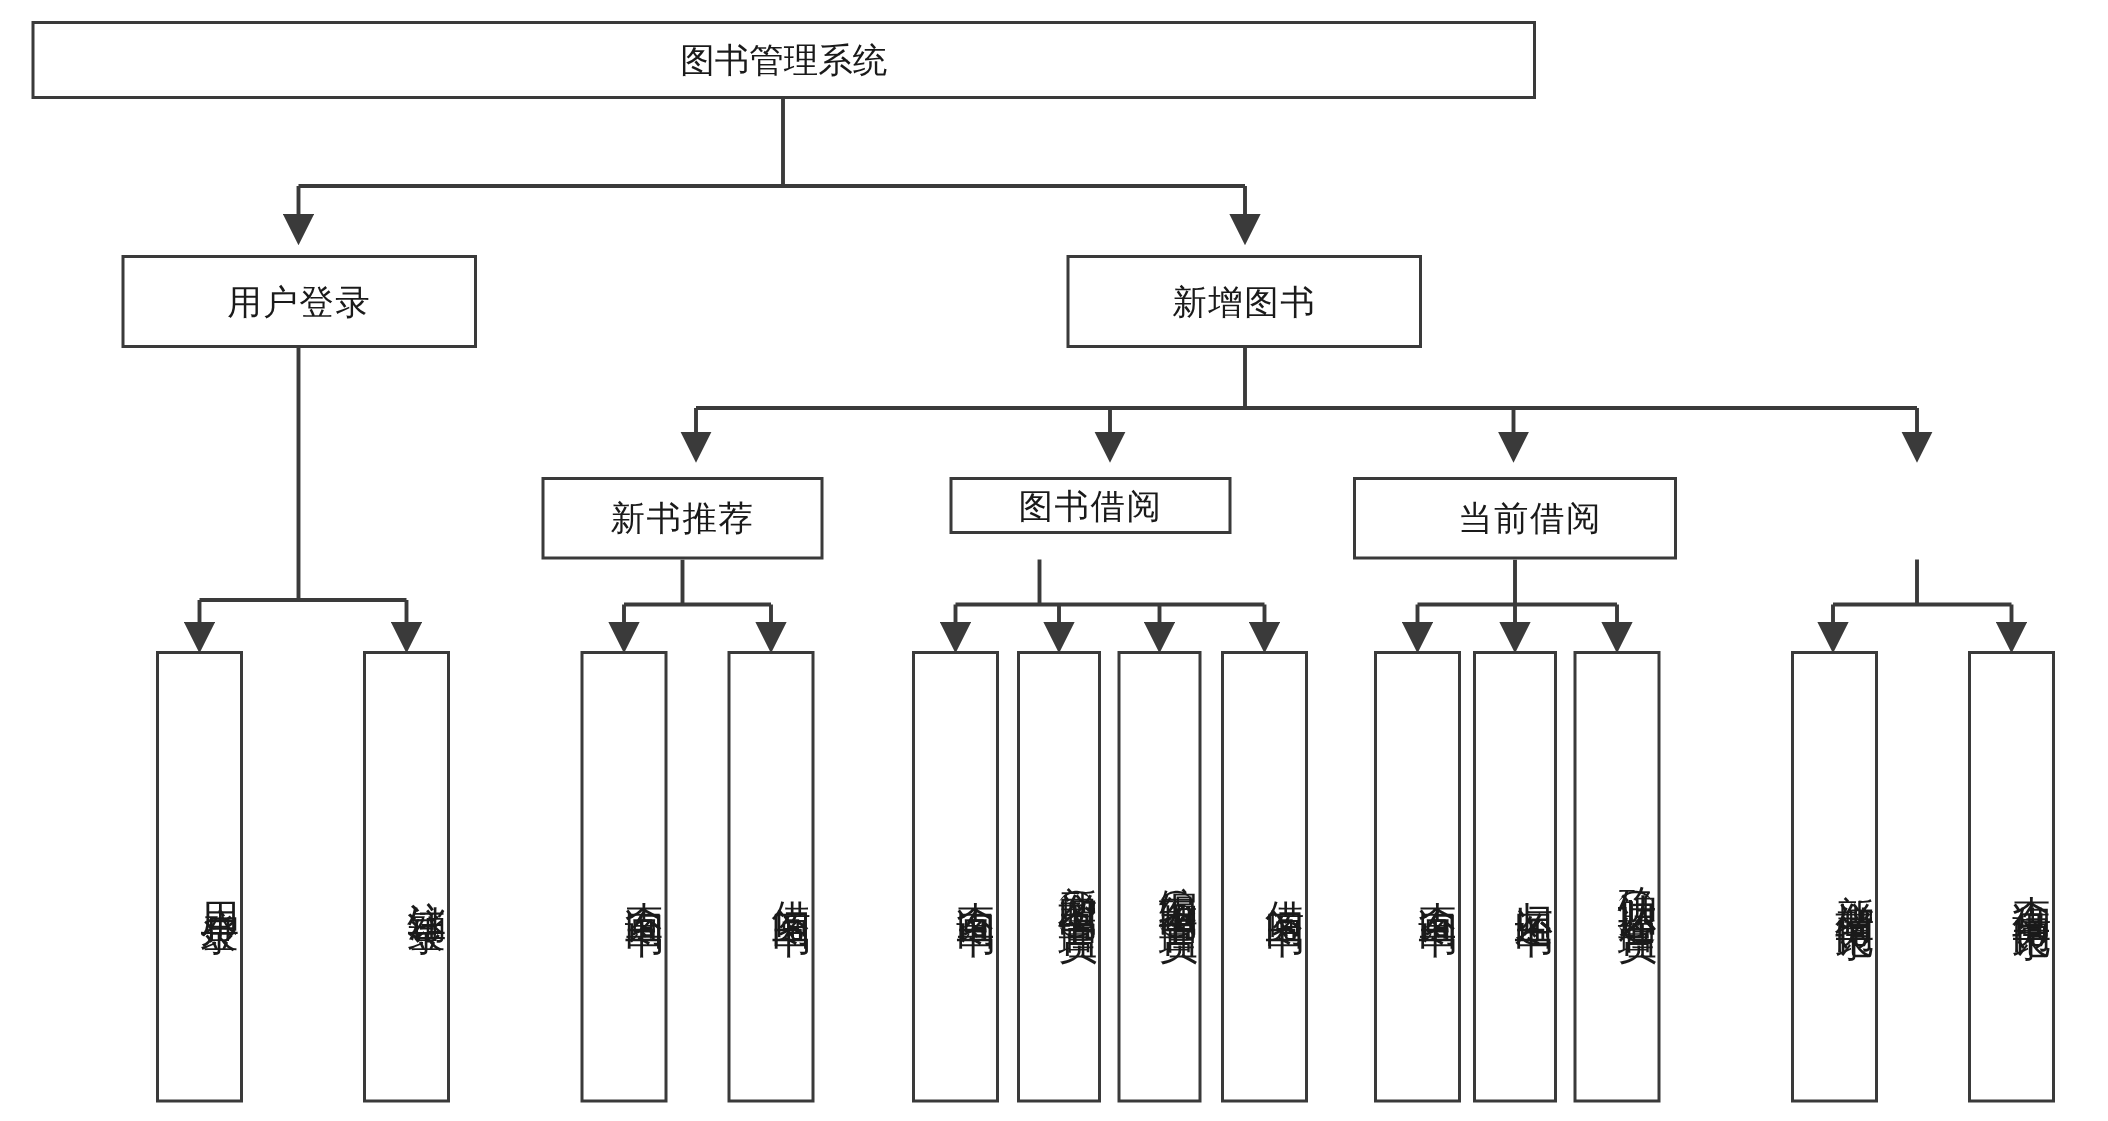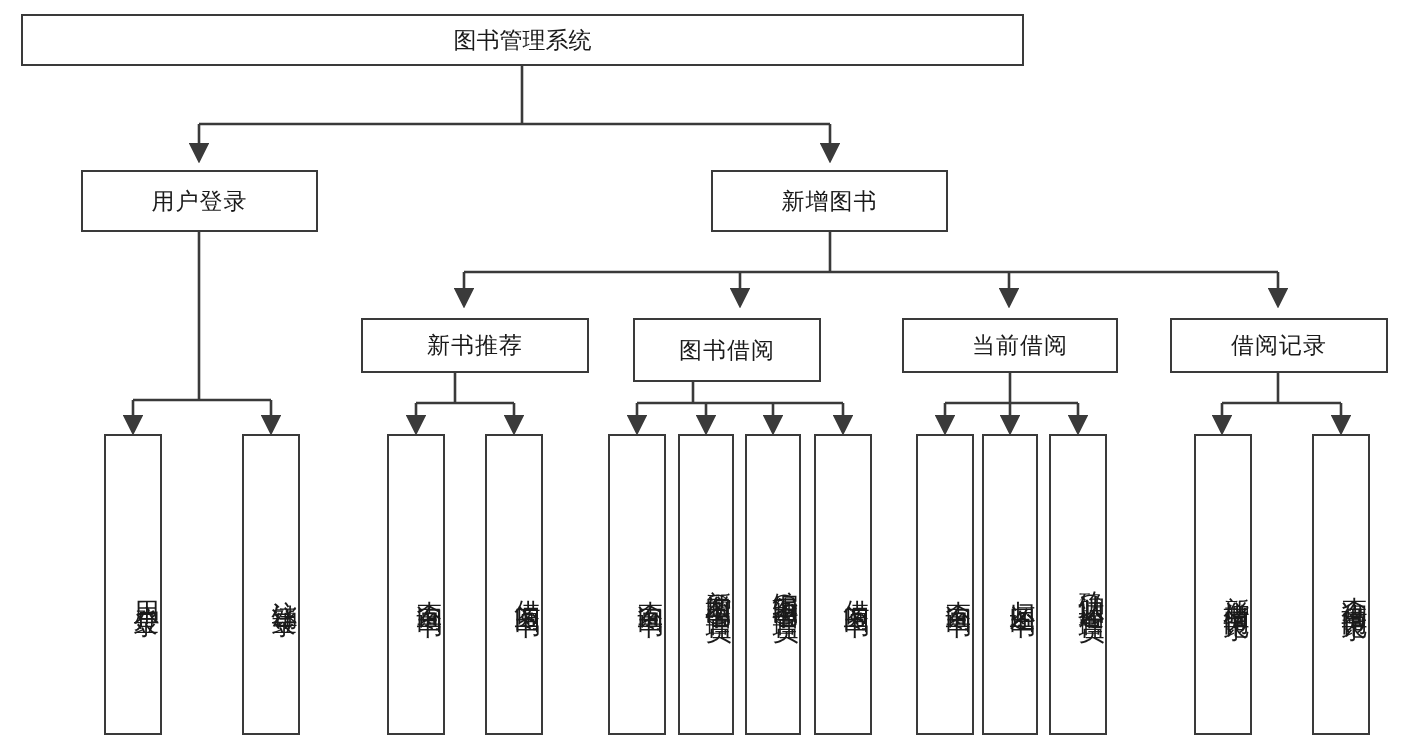--- a/index.html
+++ b/index.html
@@ -130,31 +130,28 @@
     <span class="lbl">图书管理系统</span>
   </div>
 
   <div class="node h" style="left:81px; top:170px; width:237px; height:62px;">
     <span class="lbl">用户登录</span>
   </div>
   <div class="node h" style="left:711px; top:170px; width:237px; height:62px;">
     <span class="lbl">新增图书</span>
   </div>
 
-  <div class="node h" style="left:361px; top:318px; width:228px; height:55px;">
+  <div class="node h" style="left:361px; top:318px; width:188px; height:55px;">
     <span class="lbl">新书推荐</span>
   </div>
-  <div class="node h" style="left:633px; top:318px; width:188px; height:64px;">
+  <div class="node h" style="left:633px; top:318px; width:188px; height:38px;">
     <span class="lbl">图书借阅</span>
   </div>
   <div class="node h" style="left:902px; top:318px; width:216px; height:55px;padding-left:20px;">
     <span class="lbl">当前借阅</span>
-  </div>
-  <div class="node h" style="left:1170px; top:318px; width:218px; height:55px;">
-    <span class="lbl">借阅记录</span>
   </div>
 
   <div class="node v" style="left:104px; top:434px; width:58px; height:301px;">
     <span class="lbl">用户登录</span>
   </div>
   <div class="node v" style="left:242px; top:434px; width:58px; height:301px;">
     <span class="lbl">注销登录</span>
   </div>
 
   <div class="node v" style="left:387px; top:434px; width:58px; height:301px;">

